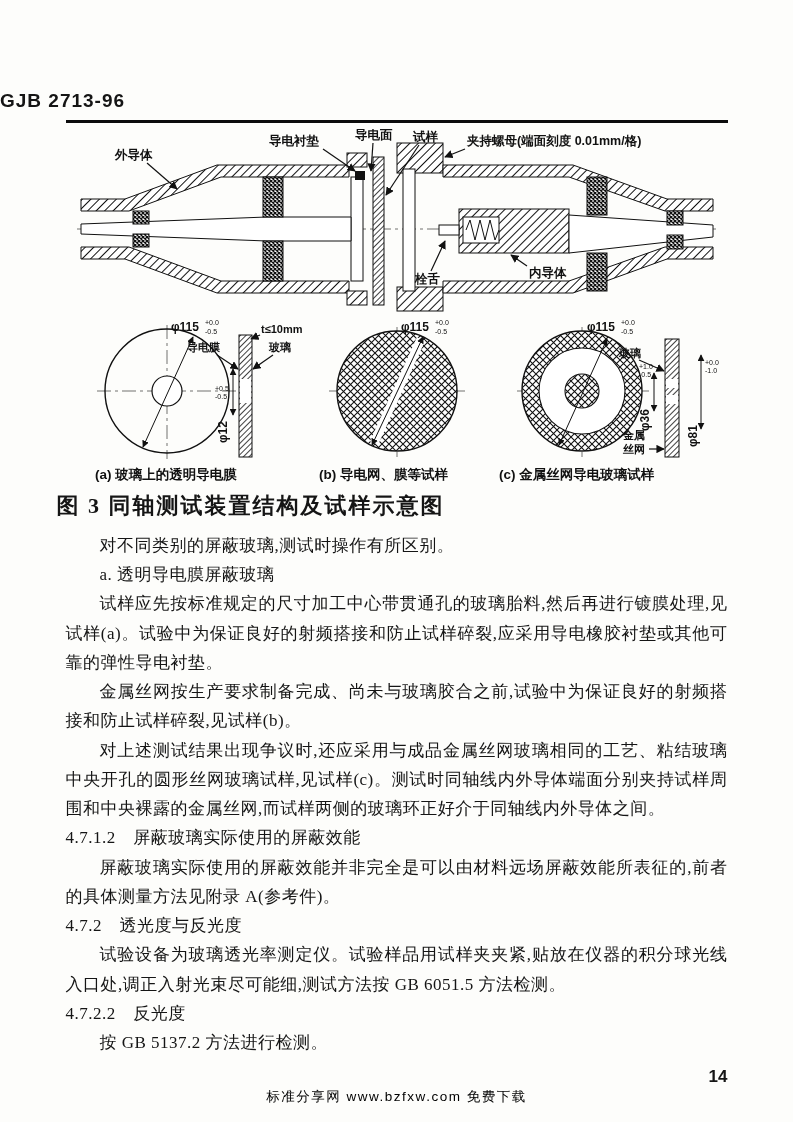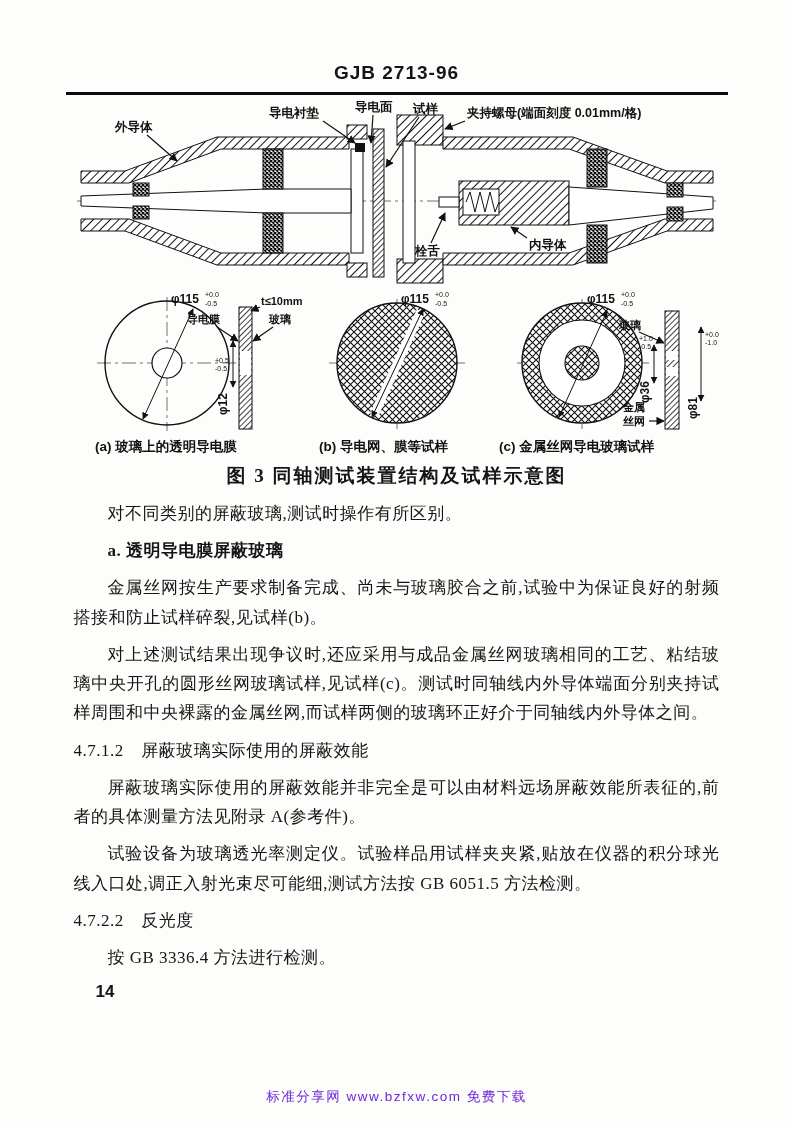--- a/index.html
+++ b/index.html
@@ -7,66 +7,66 @@
     position:relative;
     width:793px;height:1122px;
     margin:0 auto;
     background:#fdfdfb;
     font-family:"Liberation Serif","DejaVu Serif",serif;
     color:#151515;
     overflow:hidden;
     box-sizing:border-box;
   }
   .header{
-    padding-top:62px;
-    text-align:center;
+    padding-top:90px;
     font-family:"Liberation Sans","DejaVu Sans",sans-serif;
     font-weight:bold;
     font-size:19px;
     letter-spacing:1px;
   }
   .rule{
     width:662px;margin:8px auto 0 auto;
     border-bottom:3px solid #0c0c0c;
   }
   .figure-wrap{
     width:680px;margin:6px auto 0 auto;
   }
   .figure-wrap svg{display:block;margin:0 auto;}
   .fig-caption{
-    text-align:center;
-    font-weight:bold;
-    font-size:19px;
+    text-align:left;
+    font-weight:bold;
+    font-size:22px;
     margin:6px 0 10px 0;
     letter-spacing:2px;
   }
   .content{
     width:662px;margin:0 auto;
   }
   .p{
-    margin:8px;
+    margin:0;
     font-size:17px;
     line-height:1.72;
     text-align:justify;
     letter-spacing:0.5px;
   }
   .p-indent{text-indent:2em;}
-  .p-item{text-indent:2em;font-weight:bold;}
+  .p-item{text-indent:2em;font-weight:normal;}
   .p-section{font-weight:normal;}
   .page-number{
     margin:10px 0 16px 30px;
     font-weight:bold;
     font-size:17px;
     font-family:"Liberation Sans","DejaVu Sans",sans-serif;
+    text-align:right;
   }
   .footer{
     position:absolute;
     left:0;right:0;bottom:16px;
     text-align:center;
-    color:#6d28d9;
+    color:#000000;
     font-size:13.5px;
     letter-spacing:1.5px;
     font-family:"Liberation Sans","DejaVu Sans",sans-serif;
   }
   
   .svg-label{
     font-family:"Liberation Sans","DejaVu Sans",sans-serif;
     font-weight:bold;
     font-size:12.5px;
     fill:#111;
@@ -245,25 +245,27 @@
         <text class="svg-cap" x="432" y="350">(c) 金属丝网导电玻璃试样</text>
       </g>
     </svg>
 
     <div class="fig-caption">图 3   同轴测试装置结构及试样示意图</div>
   </div>
 
   <div class="content">
     <p class="p p-indent">对不同类别的屏蔽玻璃,测试时操作有所区别。</p>
     <p class="p p-item">a. 透明导电膜屏蔽玻璃</p>
+    <p class="p p-indent">试样应先按标准规定的尺寸加工中心带贯通孔的玻璃胎料,然后再进行镀膜处理,见试样(a)。试验中为保证良好的射频搭接和防止试样碎裂,应采用导电橡胶衬垫或其他可靠的弹性导电衬垫。</p>
     <p class="p p-indent">金属丝网按生产要求制备完成、尚未与玻璃胶合之前,试验中为保证良好的射频搭接和防止试样碎裂,见试样(b)。</p>
     <p class="p p-indent">对上述测试结果出现争议时,还应采用与成品金属丝网玻璃相同的工艺、粘结玻璃中央开孔的圆形丝网玻璃试样,见试样(c)。测试时同轴线内外导体端面分别夹持试样周围和中央裸露的金属丝网,而试样两侧的玻璃环正好介于同轴线内外导体之间。</p>
     <p class="p p-section">4.7.1.2　屏蔽玻璃实际使用的屏蔽效能</p>
     <p class="p p-indent">屏蔽玻璃实际使用的屏蔽效能并非完全是可以由材料远场屏蔽效能所表征的,前者的具体测量方法见附录 A(参考件)。</p>
+    <p class="p p-section">4.7.2　透光度与反光度</p>
     <p class="p p-indent">试验设备为玻璃透光率测定仪。试验样品用试样夹夹紧,贴放在仪器的积分球光线入口处,调正入射光束尽可能细,测试方法按 GB 6051.5 方法检测。</p>
     <p class="p p-section">4.7.2.2　反光度</p>
-    <p class="p p-indent">按 GB 3336.4 方法进行检测。</p>
+    <p class="p p-indent">按 GB 5137.2 方法进行检测。</p>
     <div class="page-number">14</div>
   </div>
 
   <div class="footer">标准分享网 www.bzfxw.com 免费下载</div>
 
 </div>
 
 </body></html>

